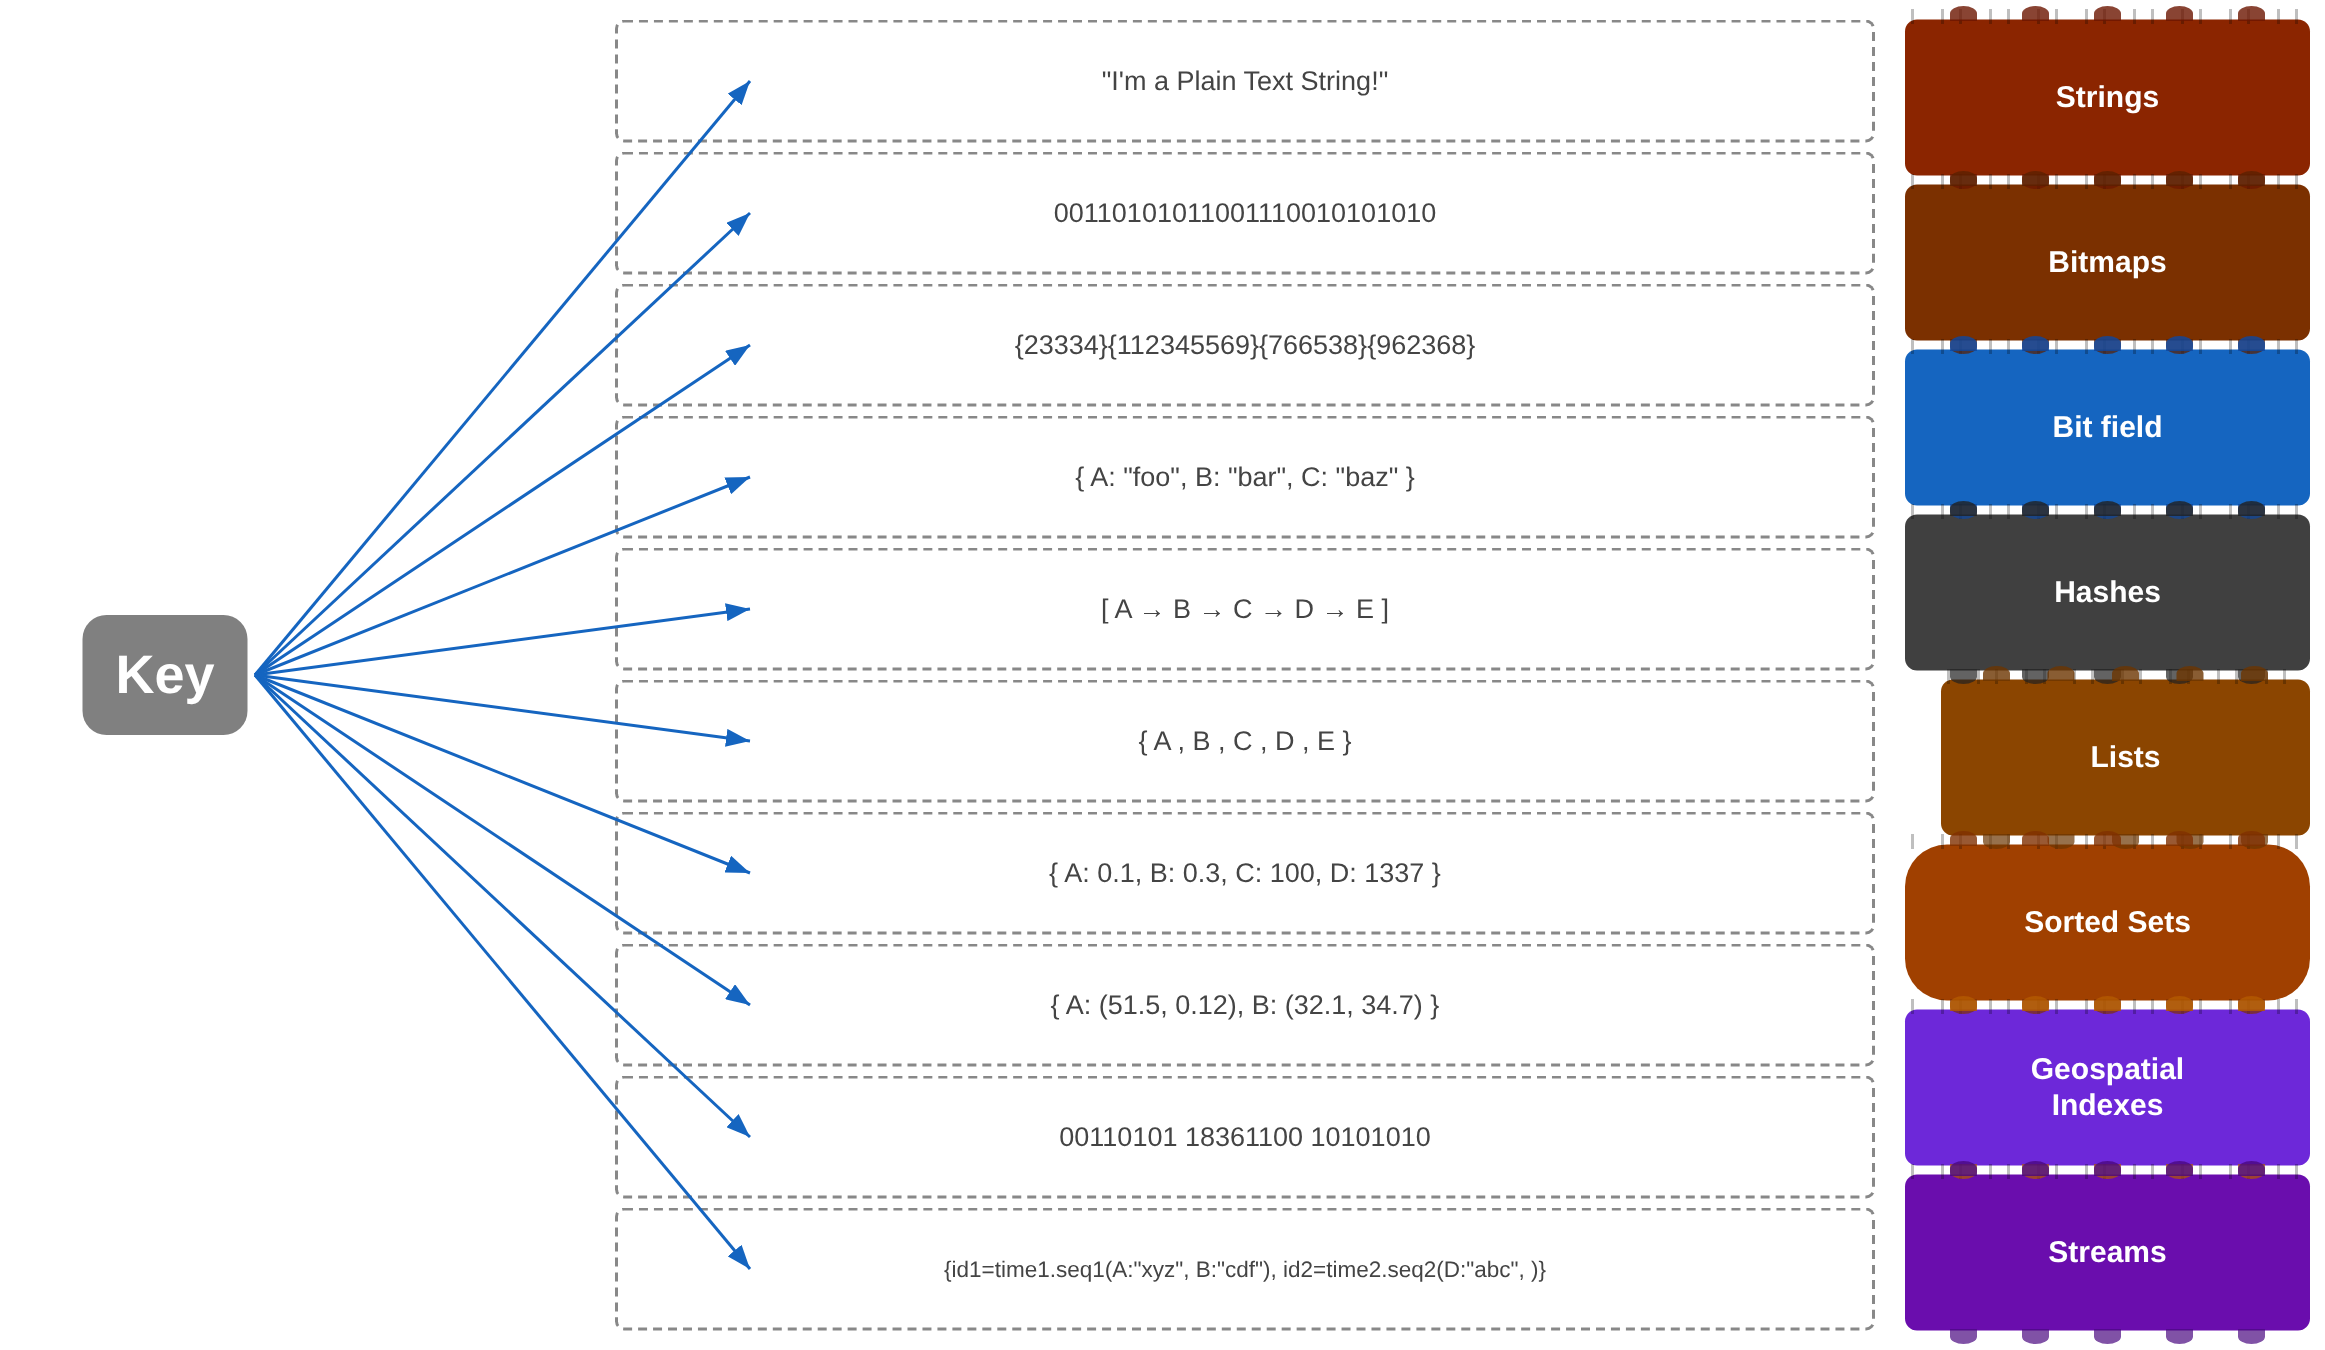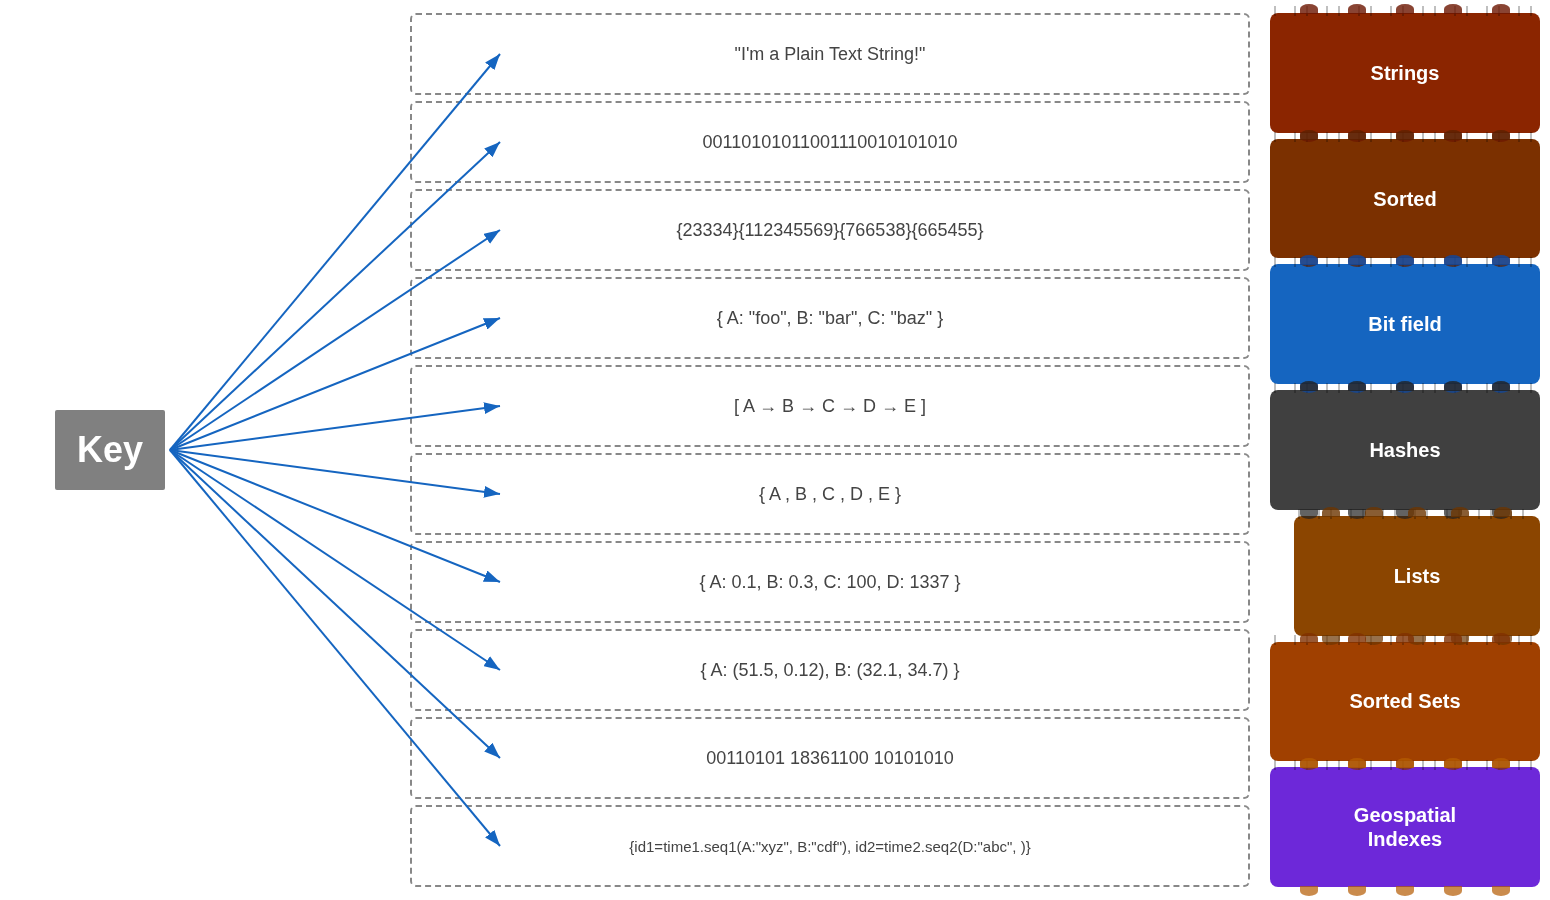--- a/index.html
+++ b/index.html
@@ -23,21 +23,21 @@
     .key-section {
       display: flex;
       align-items: center;
       justify-content: center;
       width: 160px;
       flex-shrink: 0;
       margin-left: 30px;
     }
     .key-box {
       background: #808080;
-      border-radius: 2px;
+      border-radius: 16px;
       width: 110px;
       height: 80px;
       display: flex;
       align-items: center;
       justify-content: center;
       text-align: center;
     }
     .key-box span {
       color: #fff;
       font-size: 36px;
@@ -171,21 +171,21 @@
       border-radius: 0 0 50% 50%;
       opacity: 0.7;
     }
 
     .color-strings { background: #8B2500; }
     .color-bitmaps { background: #7B3000; }
     .color-bitfield { background: #1565C0; }
     .color-hashes { background: #404040; }
     .color-lists { background: #8B4500; margin-left: 24px; }
     .color-sets { background: #C05C00; }
-    .color-sortedsets { background: #A04000; }
+    .color-sortedsets { background: #A04000; border-radius: 28px; }
     .color-geospatial { background: #6d28d9; }
     .color-hyperloglogs { background: #4A7A20; }
     .color-streams { background: #6A0DAD; }
 
     .stud-strings { background: #6B1500; }
     .stud-bitmaps { background: #5B2000; }
     .stud-bitfield { background: #0D47A1; }
     .stud-hashes { background: #212121; }
     .stud-lists { background: #6B3500; }
     .stud-sets { background: #A04C00; }
@@ -226,21 +226,21 @@
   </svg>
 
   <div class="data-section">
     <div class="data-row">
       <span>"I'm a Plain Text String!"</span>
     </div>
     <div class="data-row">
       <span>00110101011001110010101010</span>
     </div>
     <div class="data-row">
-      <span>{23334}{112345569}{766538}{665455}</span>
+      <span>{23334}{112345569}{766538}{962368}</span>
     </div>
     <div class="data-row">
       <span>{ A: "foo", B: "bar", C: "baz" }</span>
     </div>
     <div class="data-row">
       <span>[ A → B → C → D → E ]</span>
     </div>
     <div class="data-row">
       <span>{ A , B , C , D , E }</span>
     </div>
@@ -279,21 +279,21 @@
     </div>
 
     <div class="lego-block color-bitmaps">
       <div class="studs-top">
         <div class="stud stud-bitmaps"></div>
         <div class="stud stud-bitmaps"></div>
         <div class="stud stud-bitmaps"></div>
         <div class="stud stud-bitmaps"></div>
         <div class="stud stud-bitmaps"></div>
       </div>
-      <span>Sorted</span>
+      <span>Bitmaps</span>
       <div class="studs-bottom">
         <div class="stud-bottom stud-bitmaps"></div>
         <div class="stud-bottom stud-bitmaps"></div>
         <div class="stud-bottom stud-bitmaps"></div>
         <div class="stud-bottom stud-bitmaps"></div>
         <div class="stud-bottom stud-bitmaps"></div>
       </div>
     </div>
 
     <div class="lego-block color-bitfield">
@@ -382,16 +382,33 @@
       <div class="studs-bottom">
         <div class="stud-bottom stud-geospatial"></div>
         <div class="stud-bottom stud-geospatial"></div>
         <div class="stud-bottom stud-geospatial"></div>
         <div class="stud-bottom stud-geospatial"></div>
         <div class="stud-bottom stud-geospatial"></div>
       </div>
     </div>
 
 
+    <div class="lego-block color-streams">
+      <div class="studs-top">
+        <div class="stud stud-streams"></div>
+        <div class="stud stud-streams"></div>
+        <div class="stud stud-streams"></div>
+        <div class="stud stud-streams"></div>
+        <div class="stud stud-streams"></div>
+      </div>
+      <span>Streams</span>
+      <div class="studs-bottom">
+        <div class="stud-bottom stud-streams"></div>
+        <div class="stud-bottom stud-streams"></div>
+        <div class="stud-bottom stud-streams"></div>
+        <div class="stud-bottom stud-streams"></div>
+        <div class="stud-bottom stud-streams"></div>
+      </div>
+    </div>
 
   </div>
 
 </div>
 
 </body></html>

